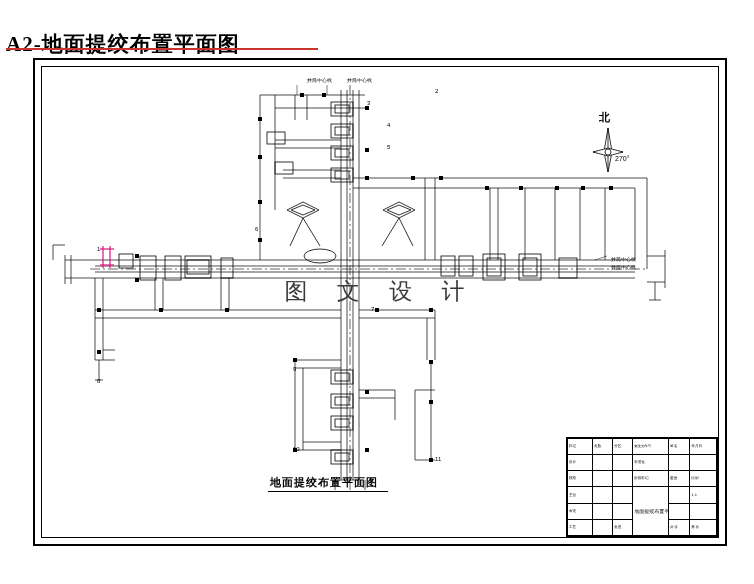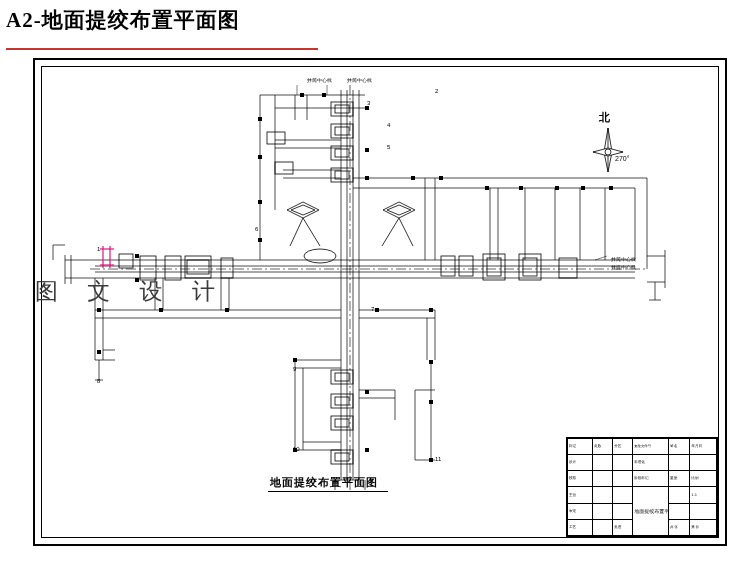--- a/index.html
+++ b/index.html
@@ -17,21 +17,21 @@
   #page {
     position: relative;
     width: 754px;
     height: 584px;
     background: #ffffff;
   }
   
   #doc-title {
     position: absolute;
     left: 6px;
-    top: 6px;
+    top: 30px;
     font-family: "Liberation Serif", serif;
     font-weight: bold;
     font-size: 21px;
     letter-spacing: 1px;
     color: #000;
     white-space: nowrap;
   }
   #title-rule {
     position: absolute;
     left: 6px;
@@ -108,21 +108,21 @@
     position: absolute;
     height: 1px;
     background: #000;
   }
   
   #watermark {
     position: absolute;
     left: 0;
     top: 216px;
     width: 690px;
-    text-align: left;
+    text-align: center;
     font-family: "DejaVu Sans", sans-serif;
     font-size: 23px;
     color: #3a3a3a;
     letter-spacing: 11px;
     font-weight: 500;
     pointer-events: none;
   }
   
   #titleblock {
     position: absolute;

